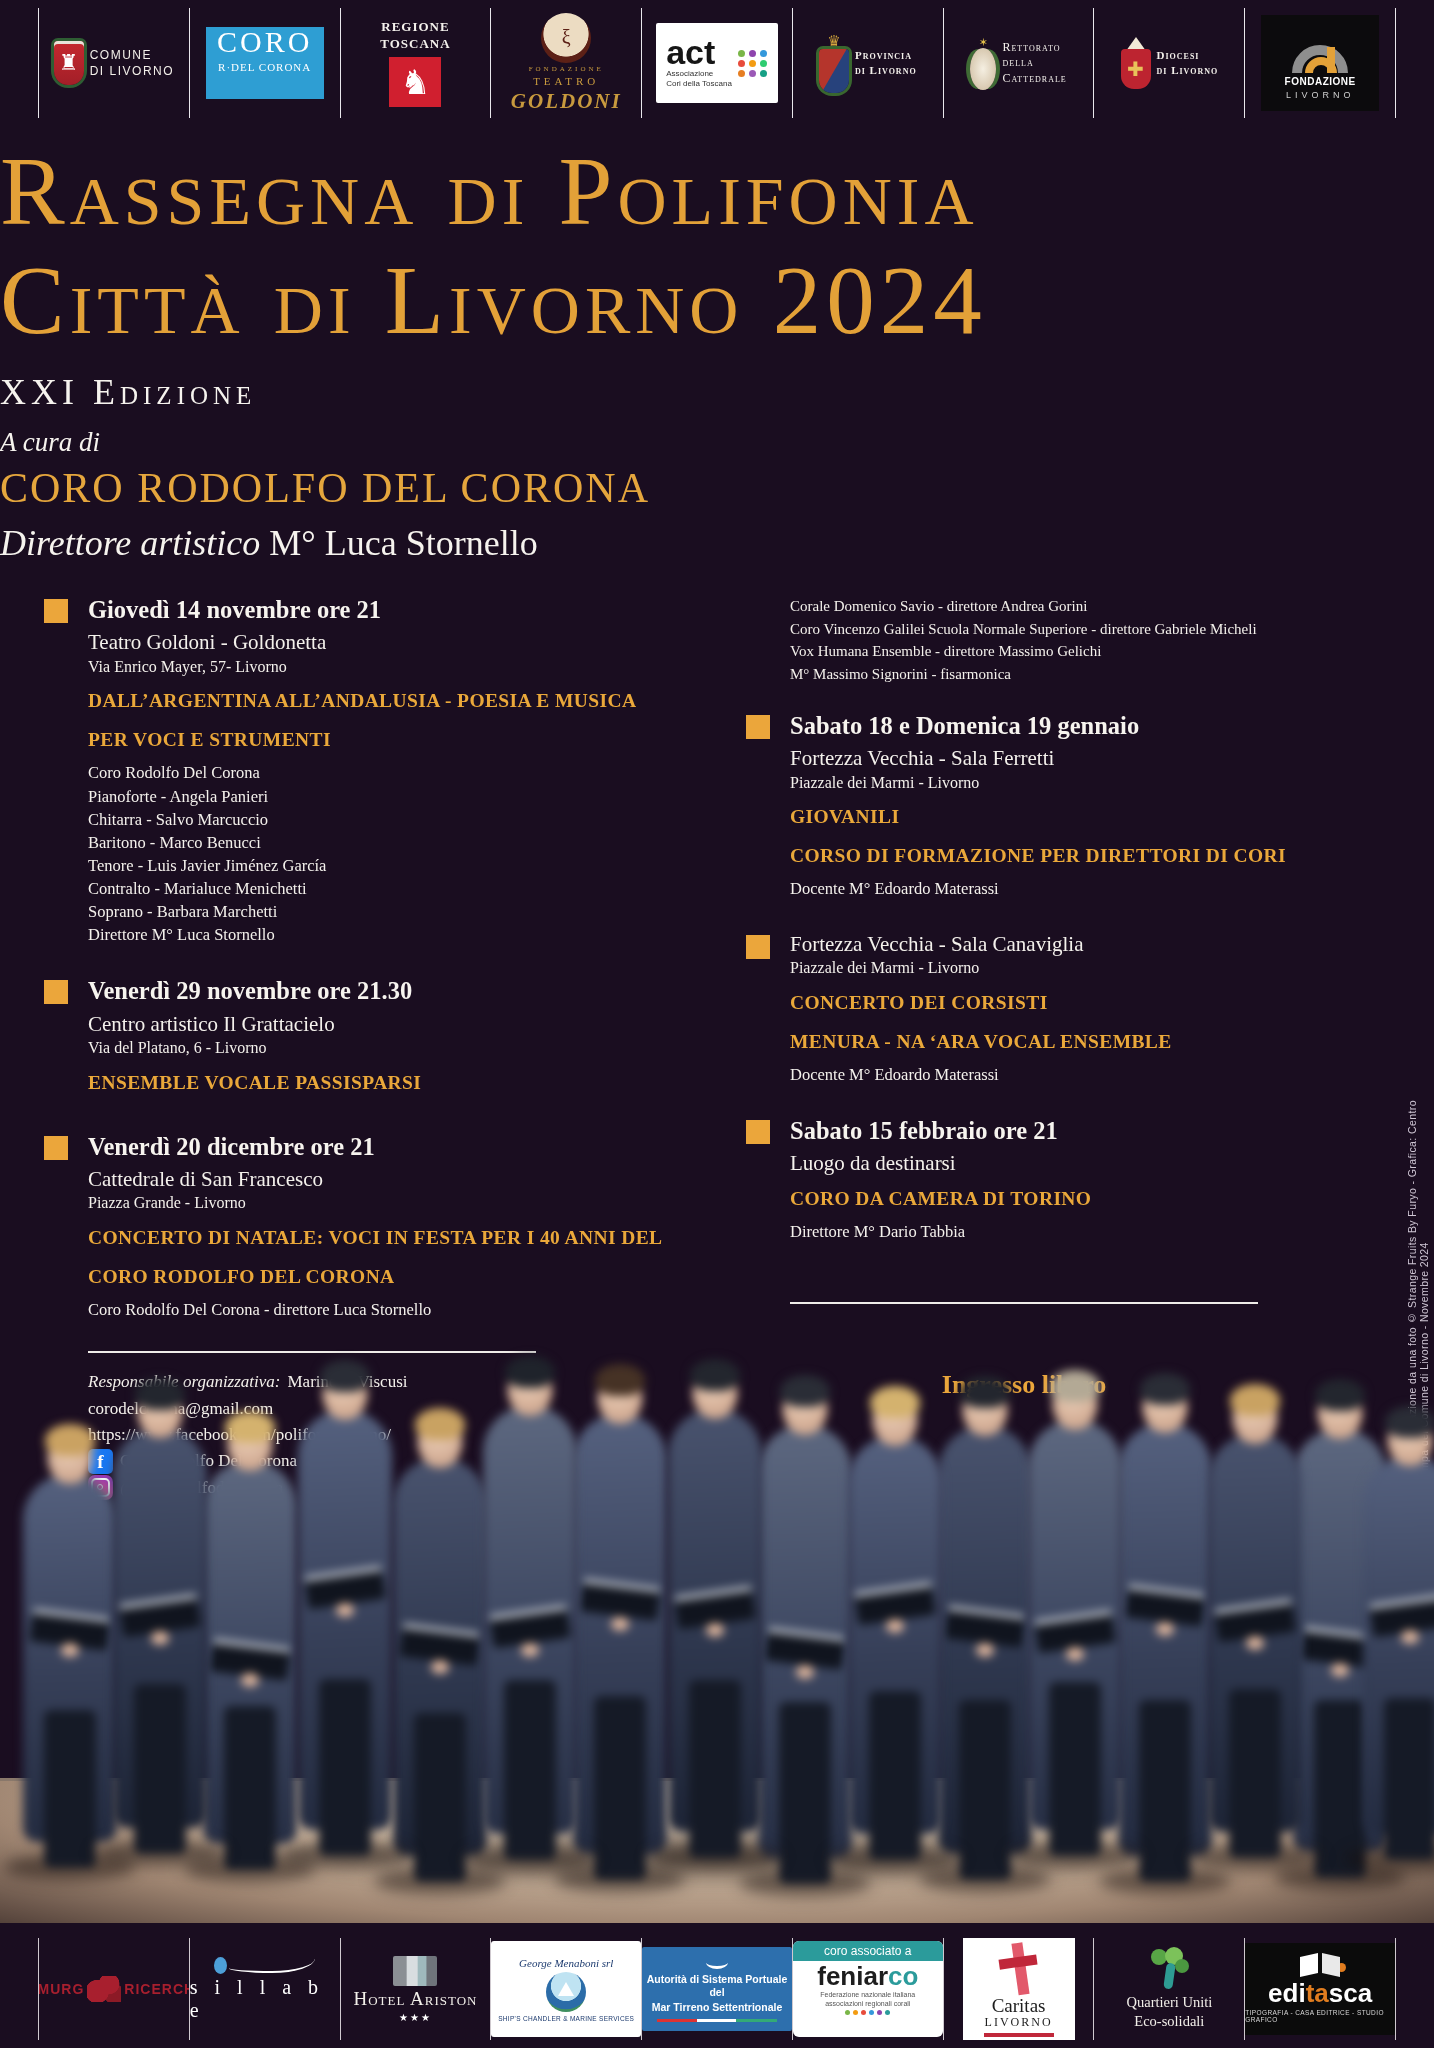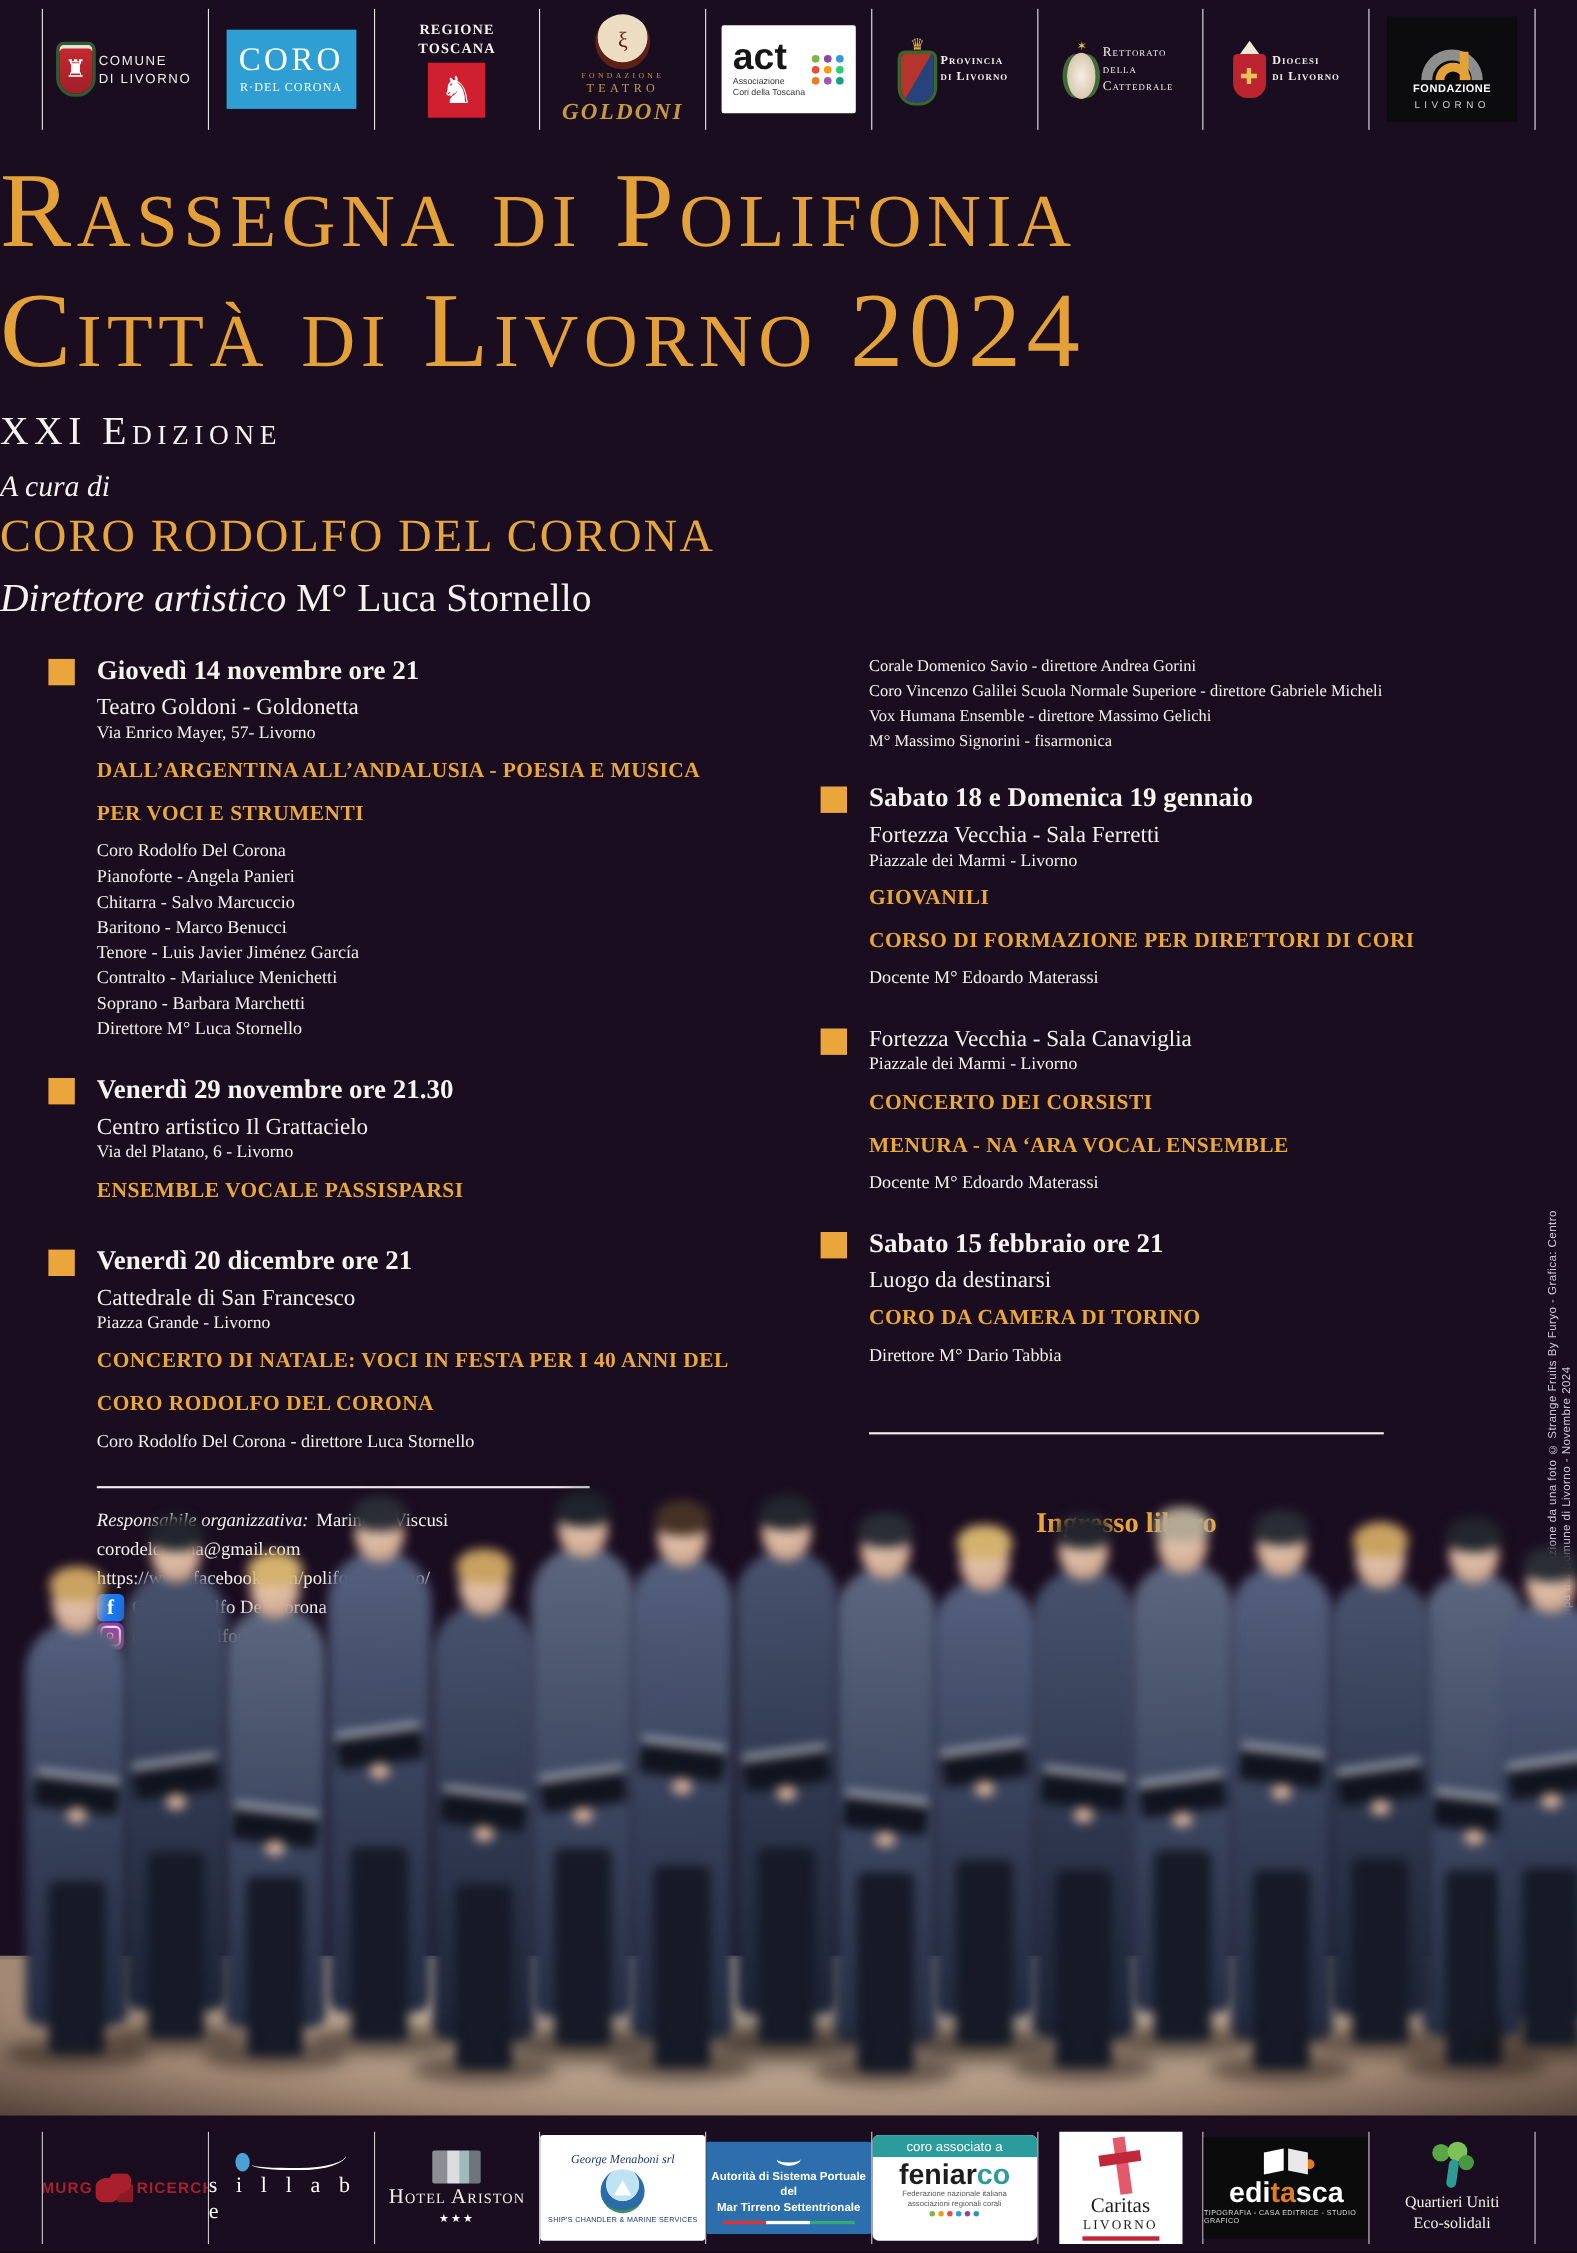--- a/index.html
+++ b/index.html
@@ -13,21 +13,21 @@
   #bottom-strip .cell{border-left:1.5px solid #cfc9cf;}
   .cell{flex:1 1 0;display:flex;align-items:center;justify-content:center;overflow:hidden;}
   .lgcol{display:flex;flex-direction:column;align-items:center;gap:2px;}
   .lgrow{display:flex;align-items:center;gap:6px;}
   
   .shield{width:30px;height:44px;background:linear-gradient(#c5292f,#a31f28);border-radius:4px 4px 14px 14px;
           display:flex;align-items:center;justify-content:center;color:#fff;font-size:22px;
           box-shadow:0 0 0 3px #2e5d33, inset 0 3px 0 #e8e4da;}
   .comune-txt{font-family:"Liberation Sans",sans-serif;font-size:12px;letter-spacing:1.5px;color:#f2efe9;line-height:1.35;}
   
-  .coro-box{width:118px;height:72px;background:#2e9ed3;display:flex;flex-direction:column;align-items:center;justify-content:center;color:#fff;}
+  .coro-box{width:118px;height:72px;background:#2e9ed3;display:flex;flex-direction:column;align-items:center;color:#fff;}
   .coro-box .b1{font-size:30px;letter-spacing:3px;line-height:1;}
   .coro-box .b2{font-size:11px;letter-spacing:1px;margin-top:4px;}
   
   .reg-txt{font-size:13px;font-weight:bold;letter-spacing:1px;line-height:1.3;text-align:center;}
   .reg-red{width:52px;height:50px;background:#d01f2f;display:flex;align-items:center;justify-content:center;color:#fff;font-size:34px;margin-top:3px;}
   
   .gold-circ{width:50px;height:50px;border-radius:50%;background:radial-gradient(circle at 50% 42%,#ecdcc2 58%,#5c2016 60%);display:flex;align-items:center;justify-content:center;color:#5c2016;font-size:20px;}
   .gold-t1{font-size:7px;letter-spacing:3px;color:#c89a3e;}
   .gold-t2{font-size:11px;letter-spacing:4px;color:#c89a3e;}
   .gold-t3{font-size:21px;letter-spacing:2px;color:#c89a3e;font-weight:bold;font-style:italic;}
@@ -603,37 +603,37 @@
     </div>
     <div class="cell">
       <div class="car-box">
         <span class="car-cross"></span>
         <div class="car-t1">Caritas</div>
         <div class="car-t2">LIVORNO</div>
         <span class="car-bar"></span>
       </div>
     </div>
     <div class="cell">
+      <div class="lgcol">
+        <div class="qrt-tree">
+          <i style="left:4px;top:2px;width:16px;height:16px;background:#58a646;"></i>
+          <i style="left:18px;top:0;width:18px;height:18px;background:#7cc25a;"></i>
+          <i style="left:28px;top:12px;width:14px;height:14px;background:#4b9740;"></i>
+          <i style="left:18px;top:16px;width:9px;height:26px;border-radius:5px;background:#2e9b93;transform:rotate(8deg);"></i>
+        </div>
+        <div class="qrt-txt">
+          <div>Quartieri Uniti</div>
+          <div>Eco-solidali</div>
+        </div>
+      </div>
+    </div>
+    <div class="cell">
       <div class="edi-box">
         <div class="edi-book">
             <span class="edi-dot"></span>
           </div>
         <div class="edi-name"><span>edi</span><span class="or">ta</span><span>sca</span></div>
         <div class="edi-sub">TIPOGRAFIA - CASA EDITRICE - STUDIO GRAFICO</div>
       </div>
     </div>
-    <div class="cell">
-      <div class="lgcol">
-        <div class="qrt-tree">
-          <i style="left:4px;top:2px;width:16px;height:16px;background:#58a646;"></i>
-          <i style="left:18px;top:0;width:18px;height:18px;background:#7cc25a;"></i>
-          <i style="left:28px;top:12px;width:14px;height:14px;background:#4b9740;"></i>
-          <i style="left:18px;top:16px;width:9px;height:26px;border-radius:5px;background:#2e9b93;transform:rotate(8deg);"></i>
-        </div>
-        <div class="qrt-txt">
-          <div>Quartieri Uniti</div>
-          <div>Eco-solidali</div>
-        </div>
-      </div>
-    </div>
   </div>
 
 </div>
 
 </body></html>

